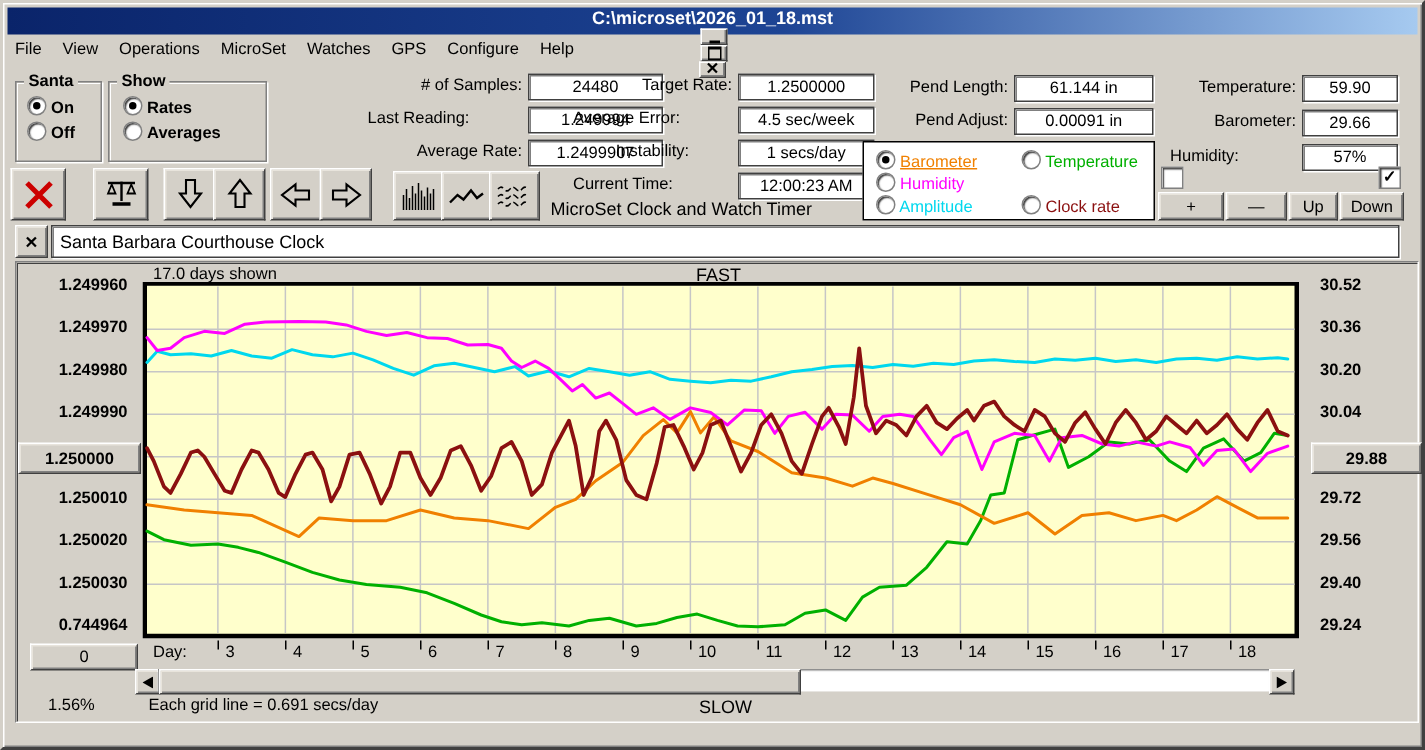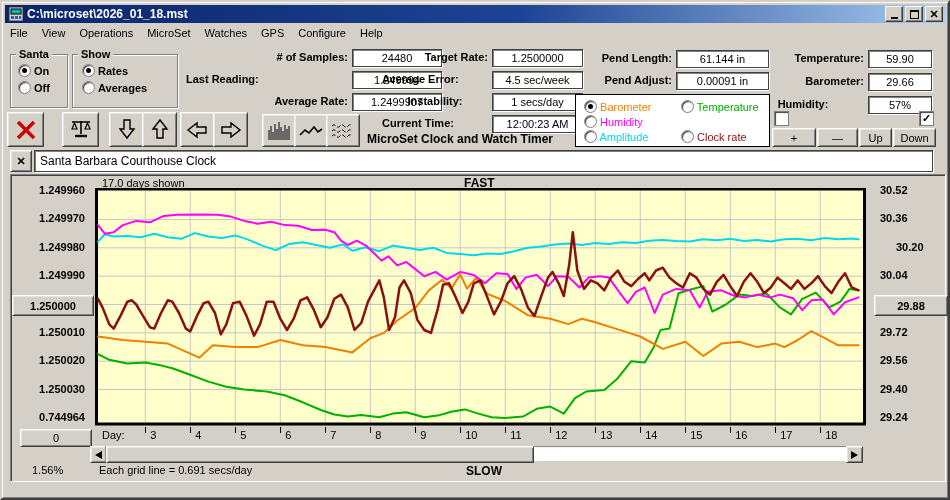--- a/index.html
+++ b/index.html
@@ -1,21 +1,21 @@
 <!DOCTYPE html>
 <html><head>
 <meta charset="utf-8">
 <style>
   html,body{margin:0;padding:0;}
   body{width:950px;height:500px;position:relative;background:#d4d0c8;
        font-family:"Liberation Sans",sans-serif;font-size:11px;color:#000;overflow:hidden;}
   #win{position:absolute;inset:0;border:2px solid;border-color:#d4d0c8 #404040 #404040 #d4d0c8;
        box-shadow:inset 1px 1px 0 #fff, inset -1px -1px 0 #808080;}
   .abs{position:absolute;}
-  .lbl{position:absolute;font-weight:bold;white-space:nowrap;}
+  .lbl{position:absolute;font-weight:normal;white-space:nowrap;}
   .txt{position:absolute;white-space:nowrap;}
   .val{position:absolute;background:#fff;border:1px solid #404040;
        box-shadow:1px 1px 0 #fff, inset 1px 1px 0 #808080;
        display:flex;align-items:center;justify-content:center;white-space:nowrap;}
   .btn3d{position:absolute;background:#d4d0c8;border:1px solid;border-color:#fff #404040 #404040 #fff;
        box-shadow:inset 1px 1px 0 #e8e4dc, inset -1px -1px 0 #808080;
        display:flex;align-items:center;justify-content:center;cursor:default;}
   .tool{position:absolute;background:#d4d0c8;border:1px solid;border-color:#fff #404040 #404040 #fff;
        box-shadow:inset 1px 1px 0 #e8e4dc, inset -1px -1px 0 #808080;
        display:flex;align-items:center;justify-content:center;}
@@ -23,21 +23,21 @@
        box-shadow:inset 1px 1px 0 #fff, 1px 1px 0 #fff;}
   .gtitle{position:absolute;top:-7px;left:5px;background:#d4d0c8;padding:0 3px;font-weight:bold;}
   .radio{display:inline-block;width:11px;height:11px;border-radius:50%;background:#fff;
        border:1px solid #808080;box-shadow:inset 1px 1px 1px #404040;position:relative;vertical-align:-2px;}
   .radio.on::after{content:"";position:absolute;left:3px;top:3px;width:5px;height:5px;border-radius:50%;background:#000;}
   .cb{position:absolute;width:13px;height:13px;background:#fff;border:1px solid #808080;
        box-shadow:inset 1px 1px 1px #404040;display:flex;align-items:center;justify-content:center;
        font-weight:bold;font-size:11px;line-height:11px;}
   .titlebar{position:absolute;left:3px;top:3px;right:3px;height:18px;
        background:linear-gradient(90deg,#0a246a 0%,#1d4494 55%,#a6caf0 100%);
-       display:flex;align-items:center;}
+       display:flex;align-items:center;flex-direction:column;}
   .wbtn{width:16px;height:14px;background:#d4d0c8;border:1px solid;border-color:#fff #404040 #404040 #fff;
        box-shadow:inset -1px -1px 0 #808080;display:flex;align-items:center;justify-content:center;
        font-size:9px;font-weight:bold;margin-left:2px;}
   .menu-item{margin-right:14px;}
   .ticklbl{position:absolute;font-weight:bold;white-space:nowrap;}
   .daylbl{position:absolute;white-space:nowrap;}
   .daytick{position:absolute;width:1px;height:6px;background:#000;}
   svg{display:block;}
 </style>
 </head>
@@ -92,21 +92,21 @@
     <div class="abs" style="left:9px;top:9px">
       <span class="radio on"></span>
       <b>Rates</b></div>
     <div class="abs" style="left:9px;top:26px">
       <span class="radio"></span>
       <b>Averages</b></div>
   </div>
 
   <div class="lbl" style="left:200px;top:49px;width:146px;text-align:right"># of Samples:</div>
   <div class="val" style="left:350px;top:47px;width:88px;height:16px">24480</div>
-  <div class="lbl" style="left:184px;top:71px;width:146px;text-align:left">Last Reading:</div>
+  <div class="lbl" style="left:204px;top:71px;width:146px;text-align:center">Last Reading:</div>
   <div class="val" style="left:350px;top:69px;width:88px;height:16px">1.249994</div>
   <div class="lbl" style="left:200px;top:93px;width:146px;text-align:right">Average Rate:</div>
   <div class="val" style="left:350px;top:91px;width:88px;height:16px">1.2499907</div>
 
   <div class="lbl" style="left:380px;top:49px;width:106px;text-align:right">Target Rate:</div>
   <div class="val" style="left:490px;top:47px;width:89px;height:16px">1.2500000</div>
   <div class="lbl" style="left:380px;top:71px;width:106px;text-align:left">Average Error:</div>
   <div class="val" style="left:490px;top:69px;width:89px;height:16px">4.5 sec/week</div>
   <div class="lbl" style="left:380px;top:93px;width:106px;text-align:center">Instability:</div>
   <div class="val" style="left:490px;top:91px;width:89px;height:16px">1 secs/day</div>
@@ -114,21 +114,21 @@
   <div class="val" style="left:490px;top:113px;width:89px;height:16px">12:00:23 AM</div>
 
   <div class="lbl" style="left:560px;top:50px;width:110px;text-align:right">Pend Length:</div>
   <div class="val" style="left:674px;top:48px;width:91px;height:16px">61.144 in</div>
   <div class="lbl" style="left:560px;top:72px;width:110px;text-align:right">Pend Adjust:</div>
   <div class="val" style="left:674px;top:70px;width:91px;height:16px">0.00091 in</div>
 
   <div class="abs" style="left:573px;top:92px;width:193px;height:51px;background:#fff;border:1px solid #000">
     <div class="abs" style="left:8px;top:5px">
       <span class="radio on"></span>
-      <span style="color: rgb(240, 128, 0);">Barometer</span></div>
+      <span style="color: rgb(240, 128, 0); text-decoration: underline;">Barometer</span></div>
     <div class="abs" style="left:105px;top:5px">
       <span class="radio"></span>
       <span style="color: rgb(0, 176, 0);">Temperature</span></div>
     <div class="abs" style="left:8px;top:20px">
       <span class="radio"></span>
       <span style="color: rgb(255, 0, 255);">Humidity</span></div>
     <div class="abs" style="left:8px;top:35px">
       <span class="radio"></span>
       <span style="color: rgb(0, 216, 238);">Amplitude</span></div>
     <div class="abs" style="left:105px;top:35px">
@@ -221,21 +221,21 @@
       <div class="ticklbl" style="right: 863px; top: 238.825px;">1.249980</div>
       <div class="ticklbl" style="right: 863px; top: 267.17px;">1.249990</div>
       <div class="ticklbl" style="right: 863px; top: 323.861px;">1.250010</div>
       <div class="ticklbl" style="right: 863px; top: 352.207px;">1.250020</div>
       <div class="ticklbl" style="right: 863px; top: 380.552px;">1.250030</div>
       <div class="ticklbl" style="right: 863px; top: 408.898px;">0.744964</div>
     </div>
   <div id="right-labels">
       <div class="ticklbl" style="left: 878px; top: 182.064px;">30.52</div>
       <div class="ticklbl" style="left: 878px; top: 210.435px;">30.36</div>
-      <div class="ticklbl" style="left: 878px; top: 238.807px; margin-left: 16px;">30.20</div>
+      <div class="ticklbl" style="left: 878px; top: 238.807px;">30.20</div>
       <div class="ticklbl" style="left: 878px; top: 267.178px;">30.04</div>
       <div class="ticklbl" style="left: 878px; top: 323.921px;">29.72</div>
       <div class="ticklbl" style="left: 878px; top: 352.292px;">29.56</div>
       <div class="ticklbl" style="left: 878px; top: 380.664px;">29.40</div>
       <div class="ticklbl" style="left: 878px; top: 409.035px;">29.24</div>
     </div>
 
   <div class="btn3d" style="left:10px;top:293px;width:80px;height:19px;font-weight:bold">1.250000</div>
   <div class="btn3d" style="left:872px;top:293px;width:72px;height:19px;font-weight:bold">29.88</div>
   <div class="btn3d" style="left:18px;top:427px;width:70px;height:16px">0</div>

